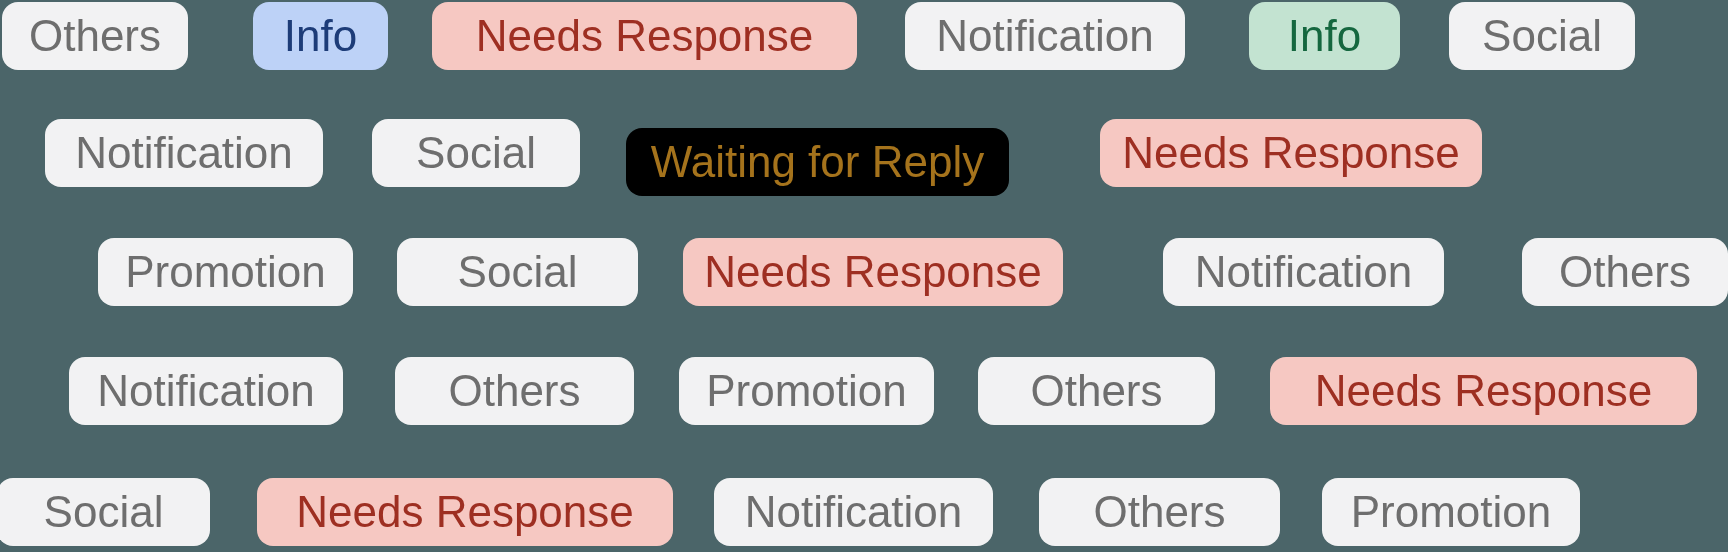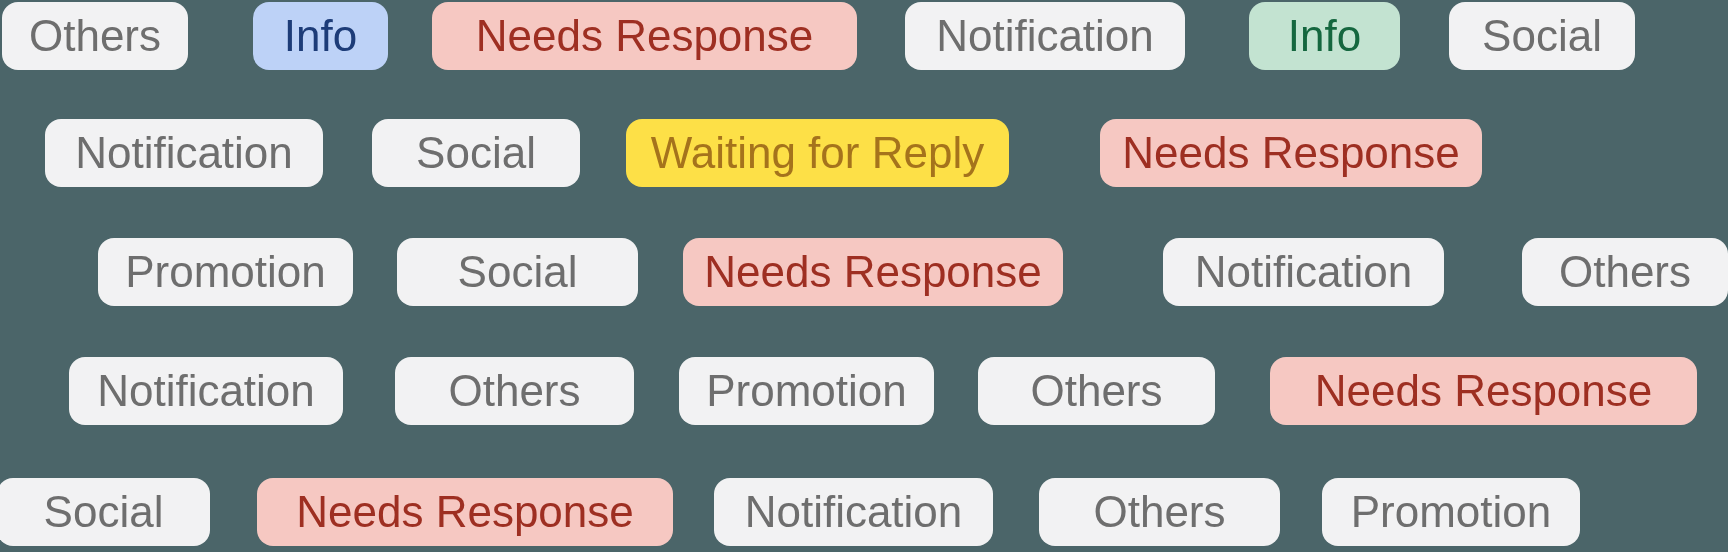--- a/index.html
+++ b/index.html
@@ -30,21 +30,21 @@
 
 <div class="board" id="board" style="background: rgb(75, 101, 105);">
     <div class="chip" style="top: 2px; left: 2px; width: 186px; background: rgb(242, 242, 243); color: rgb(110, 110, 110);">Others</div>
     <div class="chip" style="top: 2px; left: 253px; width: 135px; background: rgb(189, 210, 247); color: rgb(29, 60, 120);">Info</div>
     <div class="chip" style="top: 2px; left: 432px; width: 425px; background: rgb(246, 200, 194); color: rgb(158, 47, 34);">Needs Response</div>
     <div class="chip" style="top: 2px; left: 905px; width: 280px; background: rgb(242, 242, 243); color: rgb(110, 110, 110);">Notification</div>
     <div class="chip" style="top: 2px; left: 1249px; width: 151px; background: rgb(195, 227, 209); color: rgb(21, 103, 63);">Info</div>
     <div class="chip" style="top: 2px; left: 1449px; width: 186px; background: rgb(242, 242, 243); color: rgb(110, 110, 110);">Social</div>
     <div class="chip" style="top: 119px; left: 45px; width: 278px; background: rgb(242, 242, 243); color: rgb(110, 110, 110);">Notification</div>
     <div class="chip" style="top: 119px; left: 372px; width: 208px; background: rgb(242, 242, 243); color: rgb(110, 110, 110);">Social</div>
-    <div class="chip" style="top: 119px; left: 626px; width: 383px; background: #fde047; color: rgb(165, 115, 28);">Waiting for Reply</div>
+    <div class="chip" style="top: 128px; left: 626px; width: 383px; background: #000000; color: rgb(165, 115, 28);">Waiting for Reply</div>
     <div class="chip" style="top: 119px; left: 1100px; width: 382px; background: rgb(246, 200, 194); color: rgb(158, 47, 34);">Needs Response</div>
     <div class="chip" style="top: 238px; left: 98px; width: 255px; background: rgb(242, 242, 243); color: rgb(110, 110, 110);">Promotion</div>
     <div class="chip" style="top: 238px; left: 397px; width: 241px; background: rgb(242, 242, 243); color: rgb(110, 110, 110);">Social</div>
     <div class="chip" style="top: 238px; left: 683px; width: 380px; background: rgb(246, 200, 194); color: rgb(158, 47, 34);">Needs Response</div>
     <div class="chip" style="top: 238px; left: 1163px; width: 281px; background: rgb(242, 242, 243); color: rgb(110, 110, 110);">Notification</div>
     <div class="chip" style="top: 238px; left: 1522px; width: 206px; background: rgb(242, 242, 243); color: rgb(110, 110, 110);">Others</div>
     <div class="chip" style="top: 357px; left: 69px; width: 274px; background: rgb(242, 242, 243); color: rgb(110, 110, 110);">Notification</div>
     <div class="chip" style="top: 357px; left: 395px; width: 239px; background: rgb(242, 242, 243); color: rgb(110, 110, 110);">Others</div>
     <div class="chip" style="top: 357px; left: 679px; width: 255px; background: rgb(242, 242, 243); color: rgb(110, 110, 110);">Promotion</div>
     <div class="chip" style="top: 357px; left: 978px; width: 237px; background: rgb(242, 242, 243); color: rgb(110, 110, 110);">Others</div>

